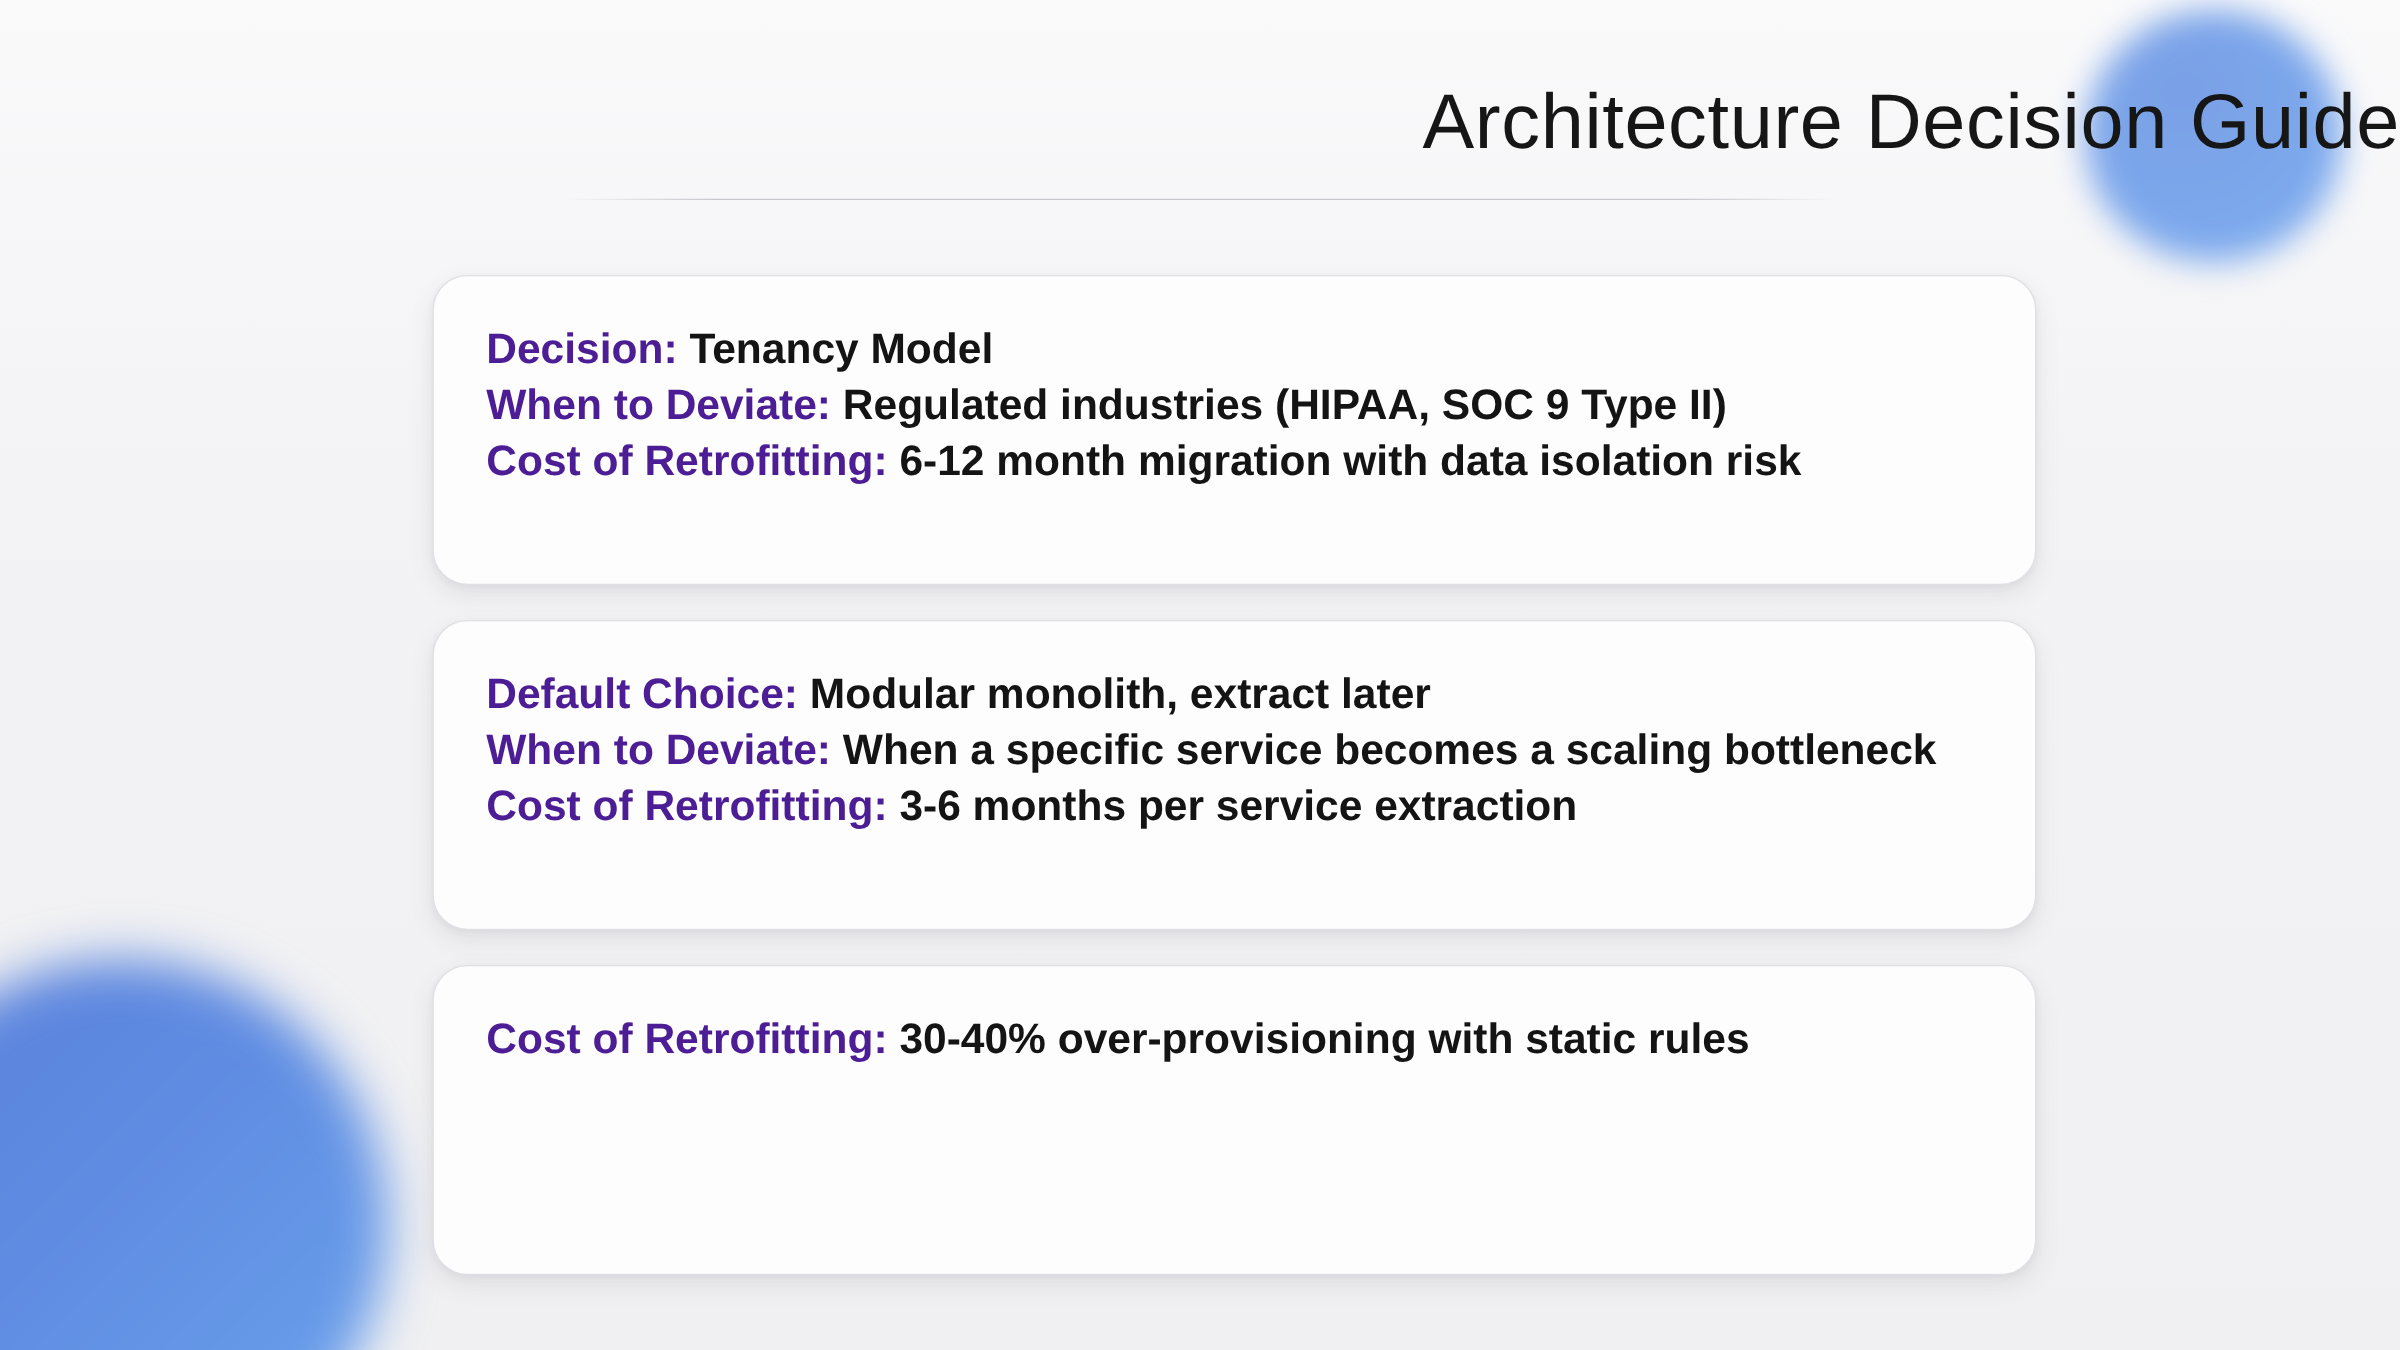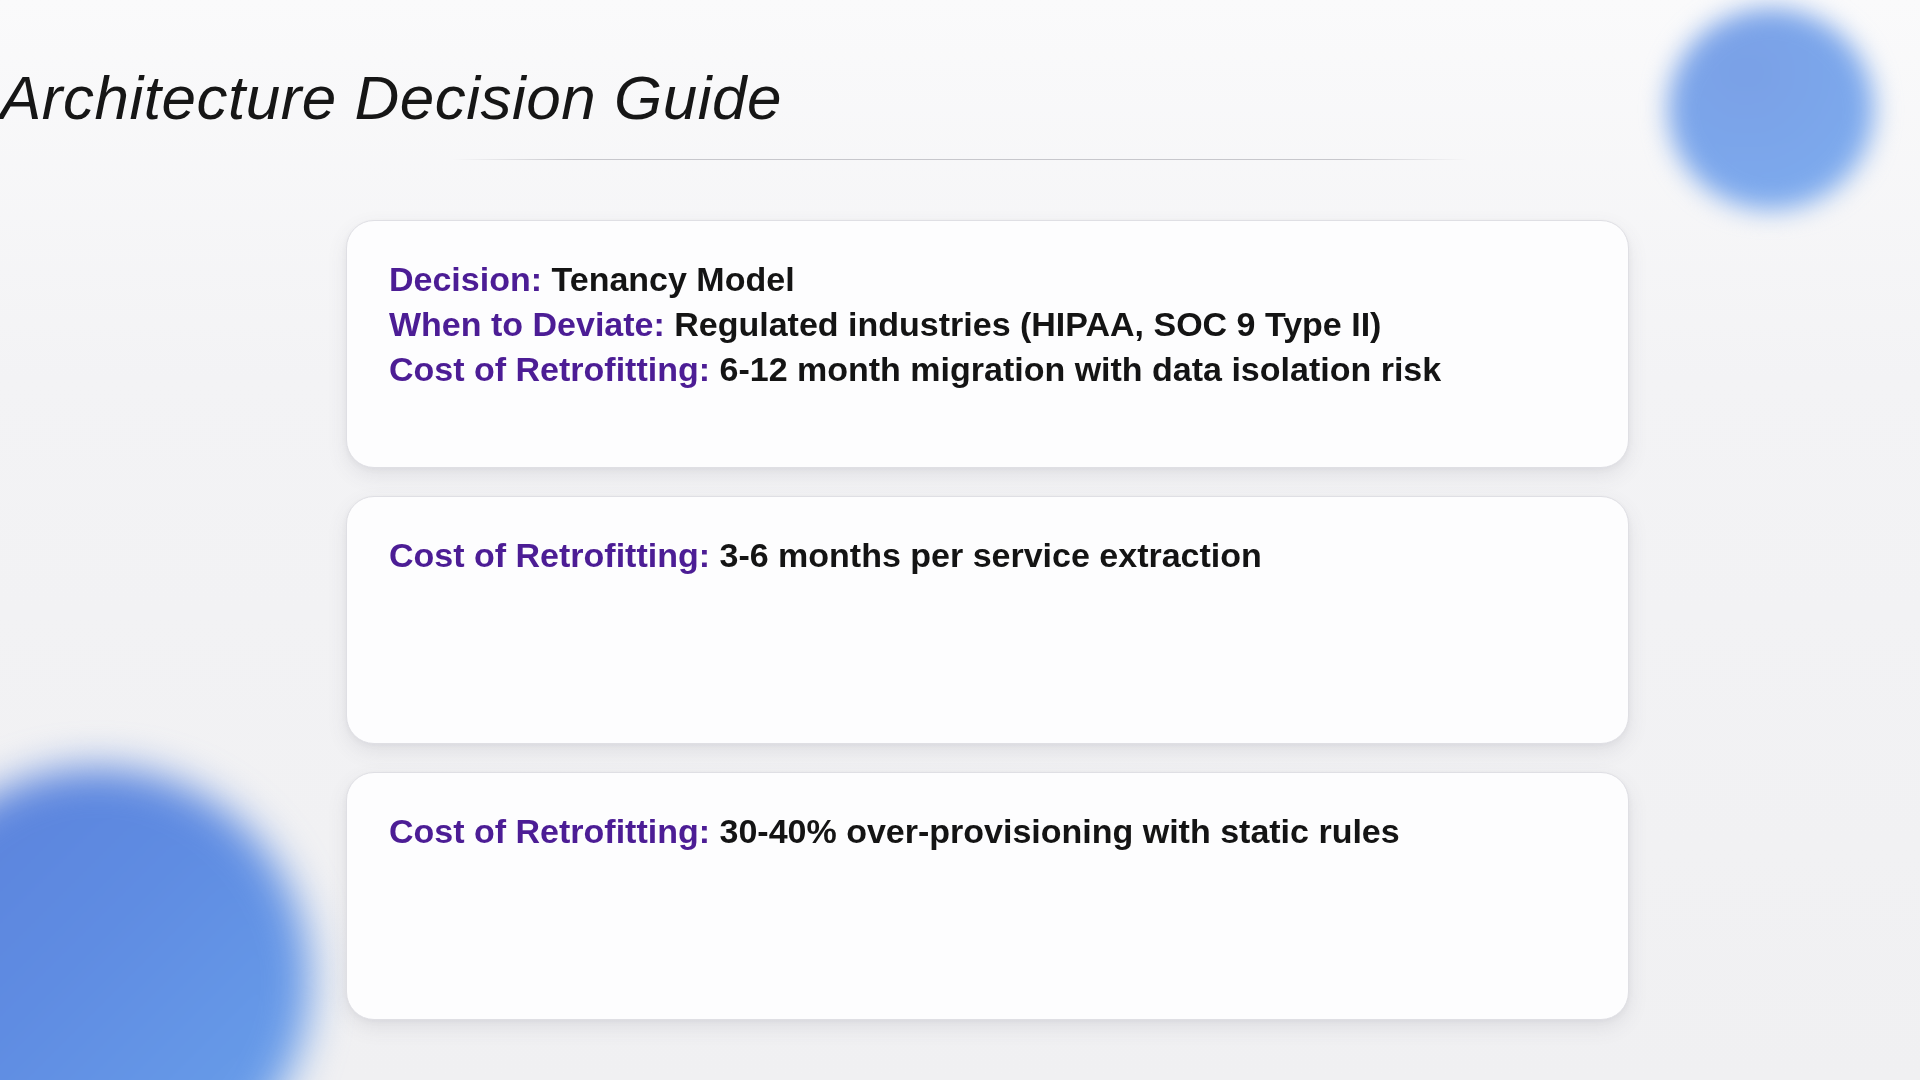--- a/index.html
+++ b/index.html
@@ -28,22 +28,21 @@
     width: 425px; height: 425px;
     background: linear-gradient(135deg, #5a80da 0%, #5f8ce2 45%, #6ba3ec 100%);
     filter: blur(20px);
   }
 
   
   .title-wrap {
     position: absolute;
     left: 0; top: 0;
     width: 100%;
-    text-align: left;
-    font-style: italic;
+    text-align: right;
   }
   h1.page-title {
     margin-top: 62px;
     font-size: 62px;
     font-weight: 500;
     letter-spacing: 0.5px;
     color: #161616;
   }
   .title-divider {
     margin: 26px auto 0 auto;
@@ -108,20 +107,28 @@
       <span class="val">Regulated industries (HIPAA, SOC 9 Type II)</span>
     </div>
     <div class="card-line">
       <span class="lbl">Cost of Retrofitting:</span>
       <span class="val">6-12 month migration with data isolation risk</span>
     </div>
   </div>
 
   <div class="card">
     <div class="card-line">
+      <span class="lbl">Default Choice:</span>
+      <span class="val">Modular monolith, extract later</span>
+    </div>
+    <div class="card-line">
+      <span class="lbl">When to Deviate:</span>
+      <span class="val">When a specific service becomes a scaling bottleneck</span>
+    </div>
+    <div class="card-line">
       <span class="lbl">Cost of Retrofitting:</span>
       <span class="val">3-6 months per service extraction</span>
     </div>
   </div>
 
   <div class="card">
     <div class="card-line">
       <span class="lbl">Cost of Retrofitting:</span>
       <span class="val">30-40% over-provisioning with static rules</span>
     </div>

